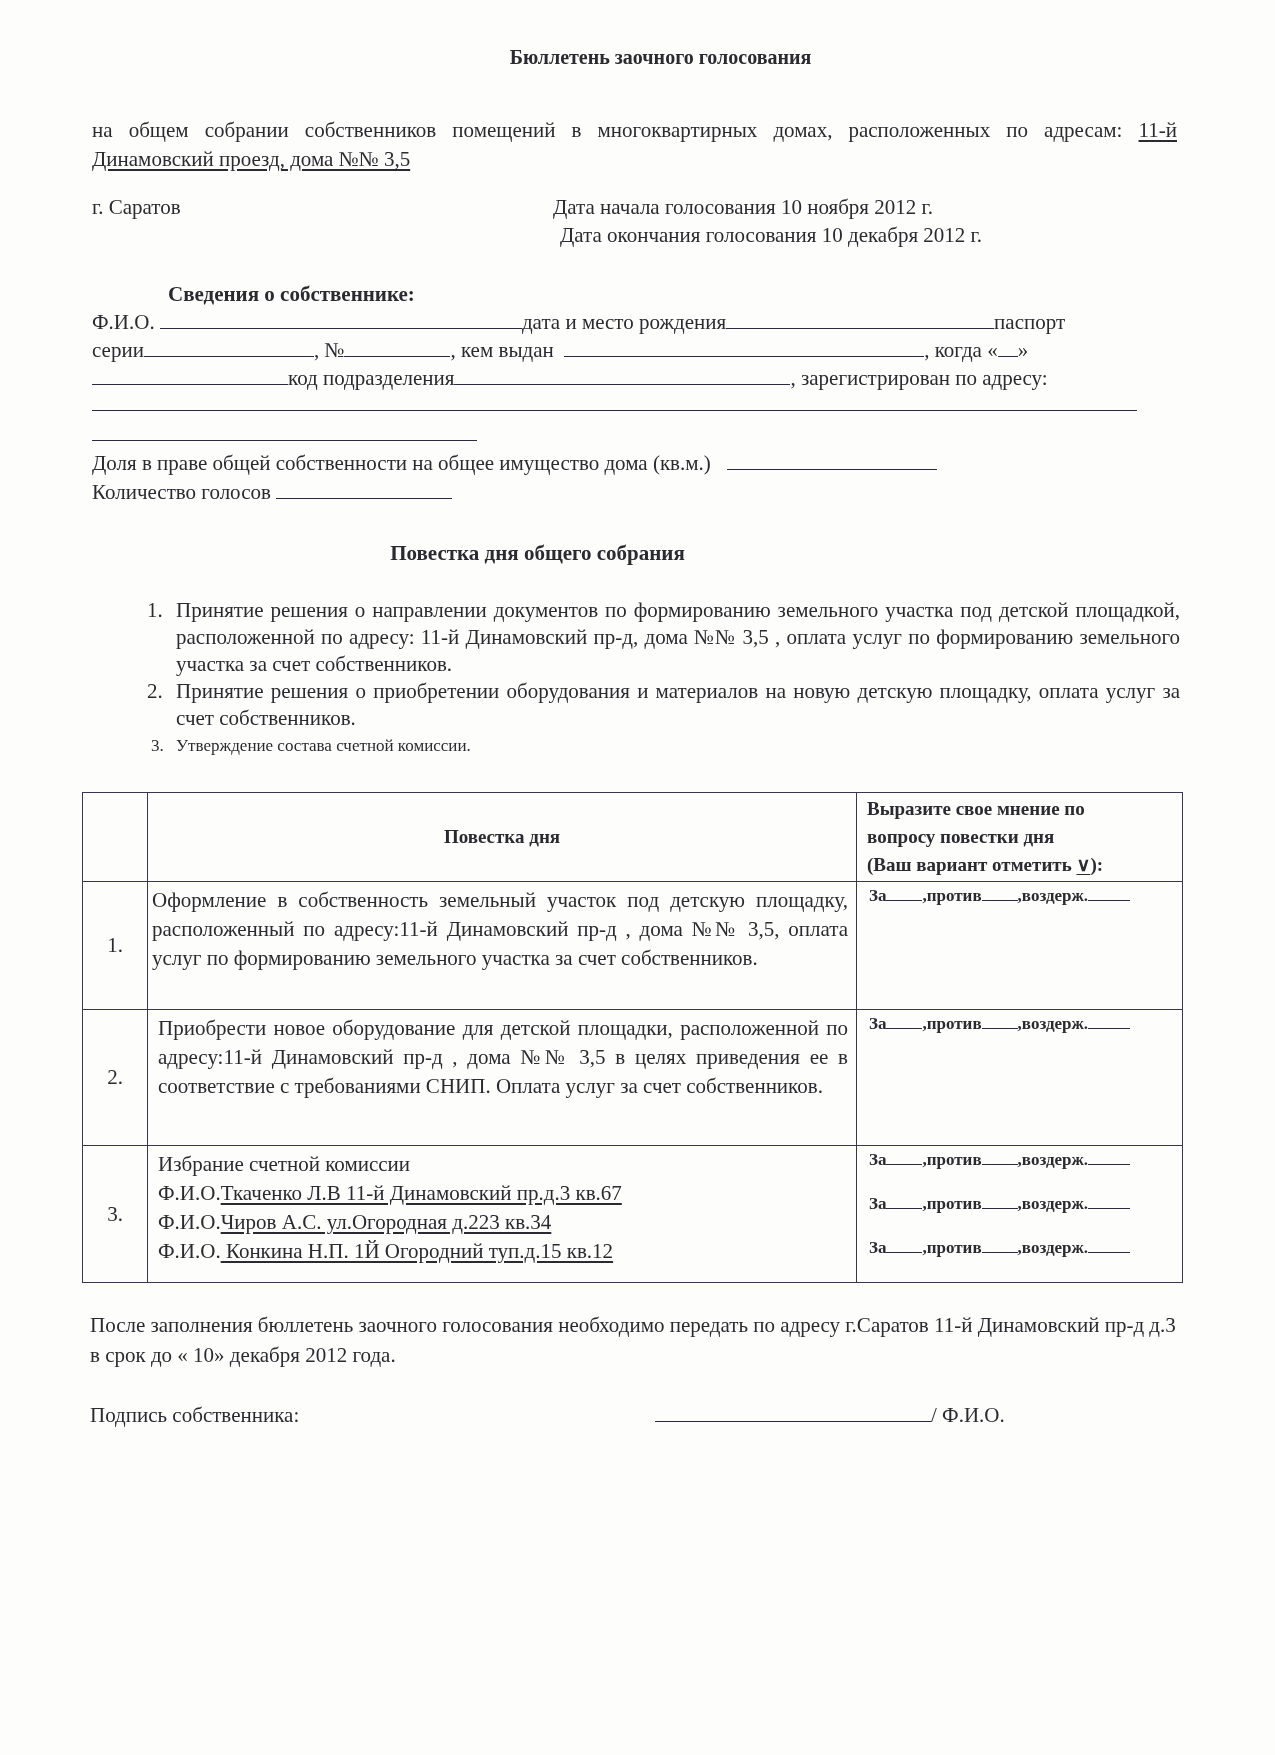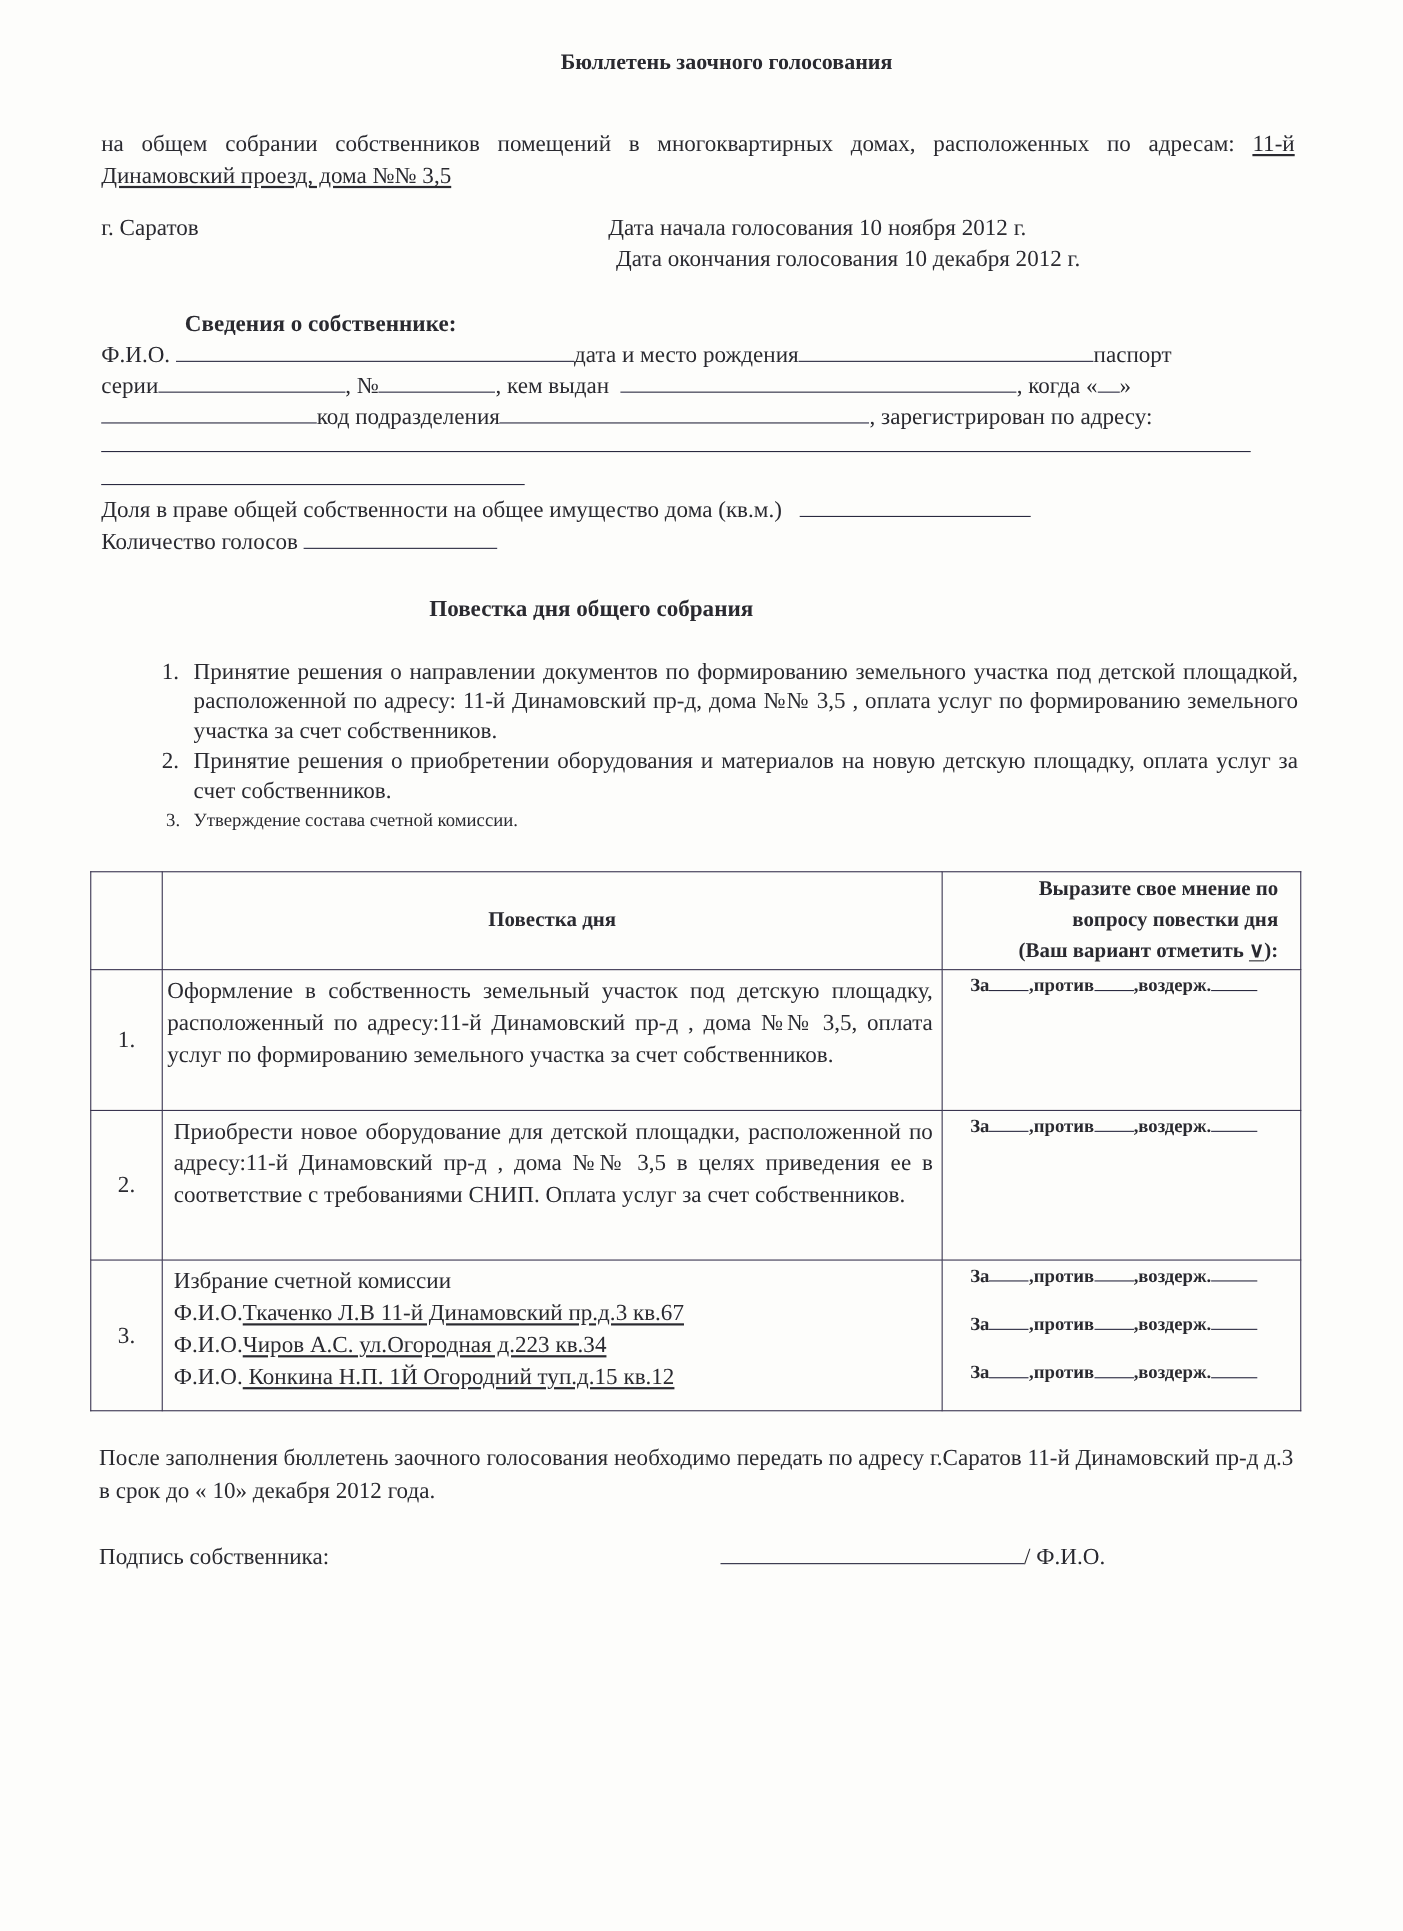--- a/index.html
+++ b/index.html
@@ -13,23 +13,23 @@
   .u { text-decoration: underline; text-underline-offset: 3px; }
   .line { font-size: 21px; white-space: nowrap; }
   .blank { display: inline-block; border-bottom: 1.5px solid #2a2a40; height: 18px; vertical-align: baseline; }
   .h2 { font-weight: bold; font-size: 21px; }
   ol.agenda { margin: 0; padding: 0 0 0 40px; font-size: 21px; line-height: 27px; }
   ol.agenda li { text-align: justify; padding-left: 8px; }
   table.vote { position: absolute; left: 82px; top: 792px; width: 1101px; border-collapse: collapse; font-size: 21px; }
   table.vote td, table.vote th { border: 1.5px solid #3a3550; vertical-align: top; }
   .c-num { width: 62px; text-align: center; vertical-align: middle !important; }
   .c-ag { width: 690px; padding: 4px 8px 16px 4px; line-height: 29px; text-align: justify; }
-  .c-op { padding: 4px 25px; }
+  .c-op { padding: 4px 12px; }
   th.h-ag { font-weight: bold; vertical-align: middle !important; text-align: center; font-size: 19px; }
-  th.h-op { font-weight: bold; text-align: right; font-size: 19px; line-height: 28px; padding: 2px 20px; }
+  th.h-op { font-weight: bold; text-align: left; font-size: 19px; line-height: 28px; padding: 2px 10px; }
   .vote-line { font-weight: bold; font-size: 17px; white-space: nowrap; }
   .vote-line .b { display: inline-block; width: 36px; border-bottom: 1.5px solid #2a2a40; }
   .vote-line .b2 { width: 42px; }
   .footer { left: 90px; width: 1090px; top: 1310px; font-size: 21px; line-height: 30px; }
   .sig { top: 1403px; left: 90px; font-size: 21px; }
 </style>
 </head>
 <body>
 
 <div class="abs title">Бюллетень заочного голосования</div>

